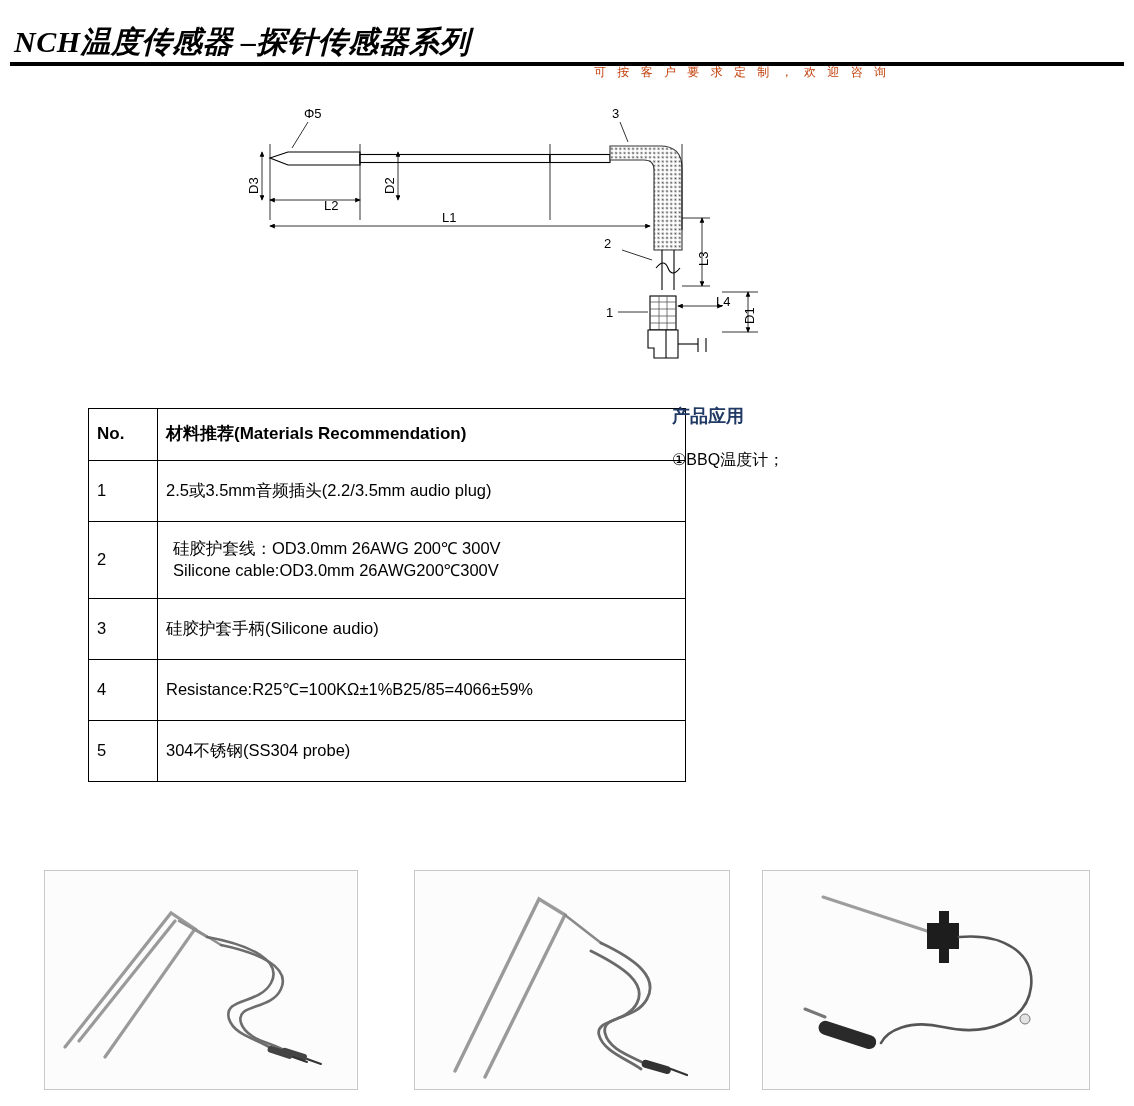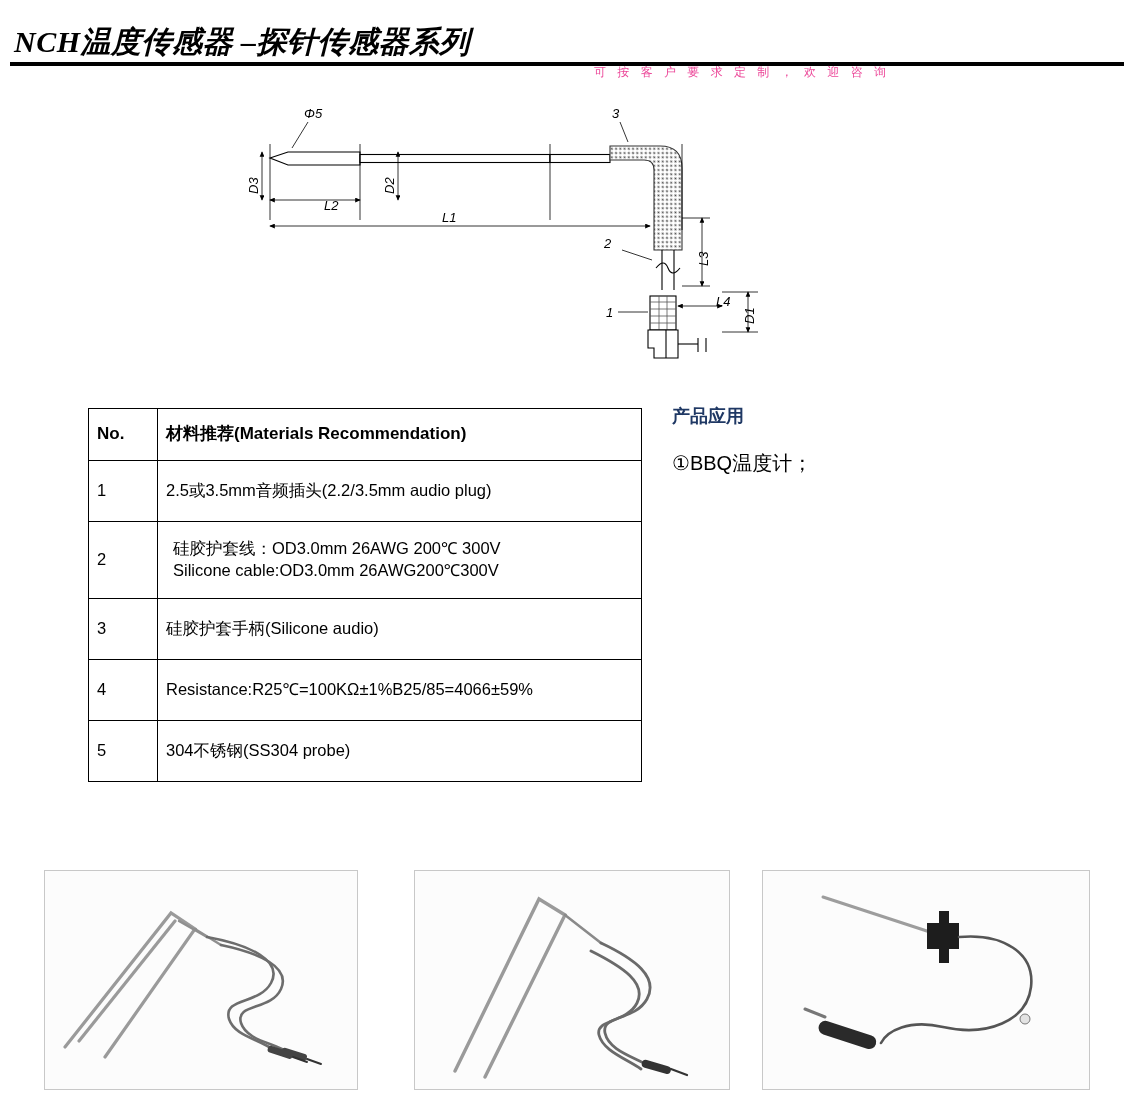--- a/index.html
+++ b/index.html
@@ -41,41 +41,40 @@
     width: 1114px;
     height: 4px;
     background: #000;
   }
   .header-note {
     position: absolute;
     right: 10px;
     top: 64px;
     font-size: 12px;
     letter-spacing: 4px;
-    color: #ec4899;
+    color: #c2410c;
     white-space: nowrap;
   }
 
   
   .drawing {
     position: absolute;
     left: 230px;
     top: 100px;
     width: 620px;
     height: 290px;
-    font-style: italic;
   }
   .drawing svg { display: block; }
 
   
   .materials-table {
     position: absolute;
     left: 88px;
     top: 408px;
-    width: 554px;
+    width: 598px;
     border-collapse: collapse;
     table-layout: fixed;
   }
   .materials-table td, .materials-table th {
     border: 1px solid #000;
     padding: 6px 8px 8px 8px;
     vertical-align: middle;
     font-size: 16.5px;
     text-align: left;
     line-height: 1.35;
@@ -99,21 +98,21 @@
     top: 404px;
     width: 420px;
   }
   .app-title {
     font-size: 18px;
     font-weight: bold;
     color: #1f3864;
     margin: 0 0 22px 0;
   }
   .app-item {
-    font-size: 20px;
+    font-size: 16px;
     color: #000;
     margin: 0 0 24px 0;
   }
 
   
   .photos {
     position: absolute;
     left: 44px;
     top: 870px;
     width: 1046px;

